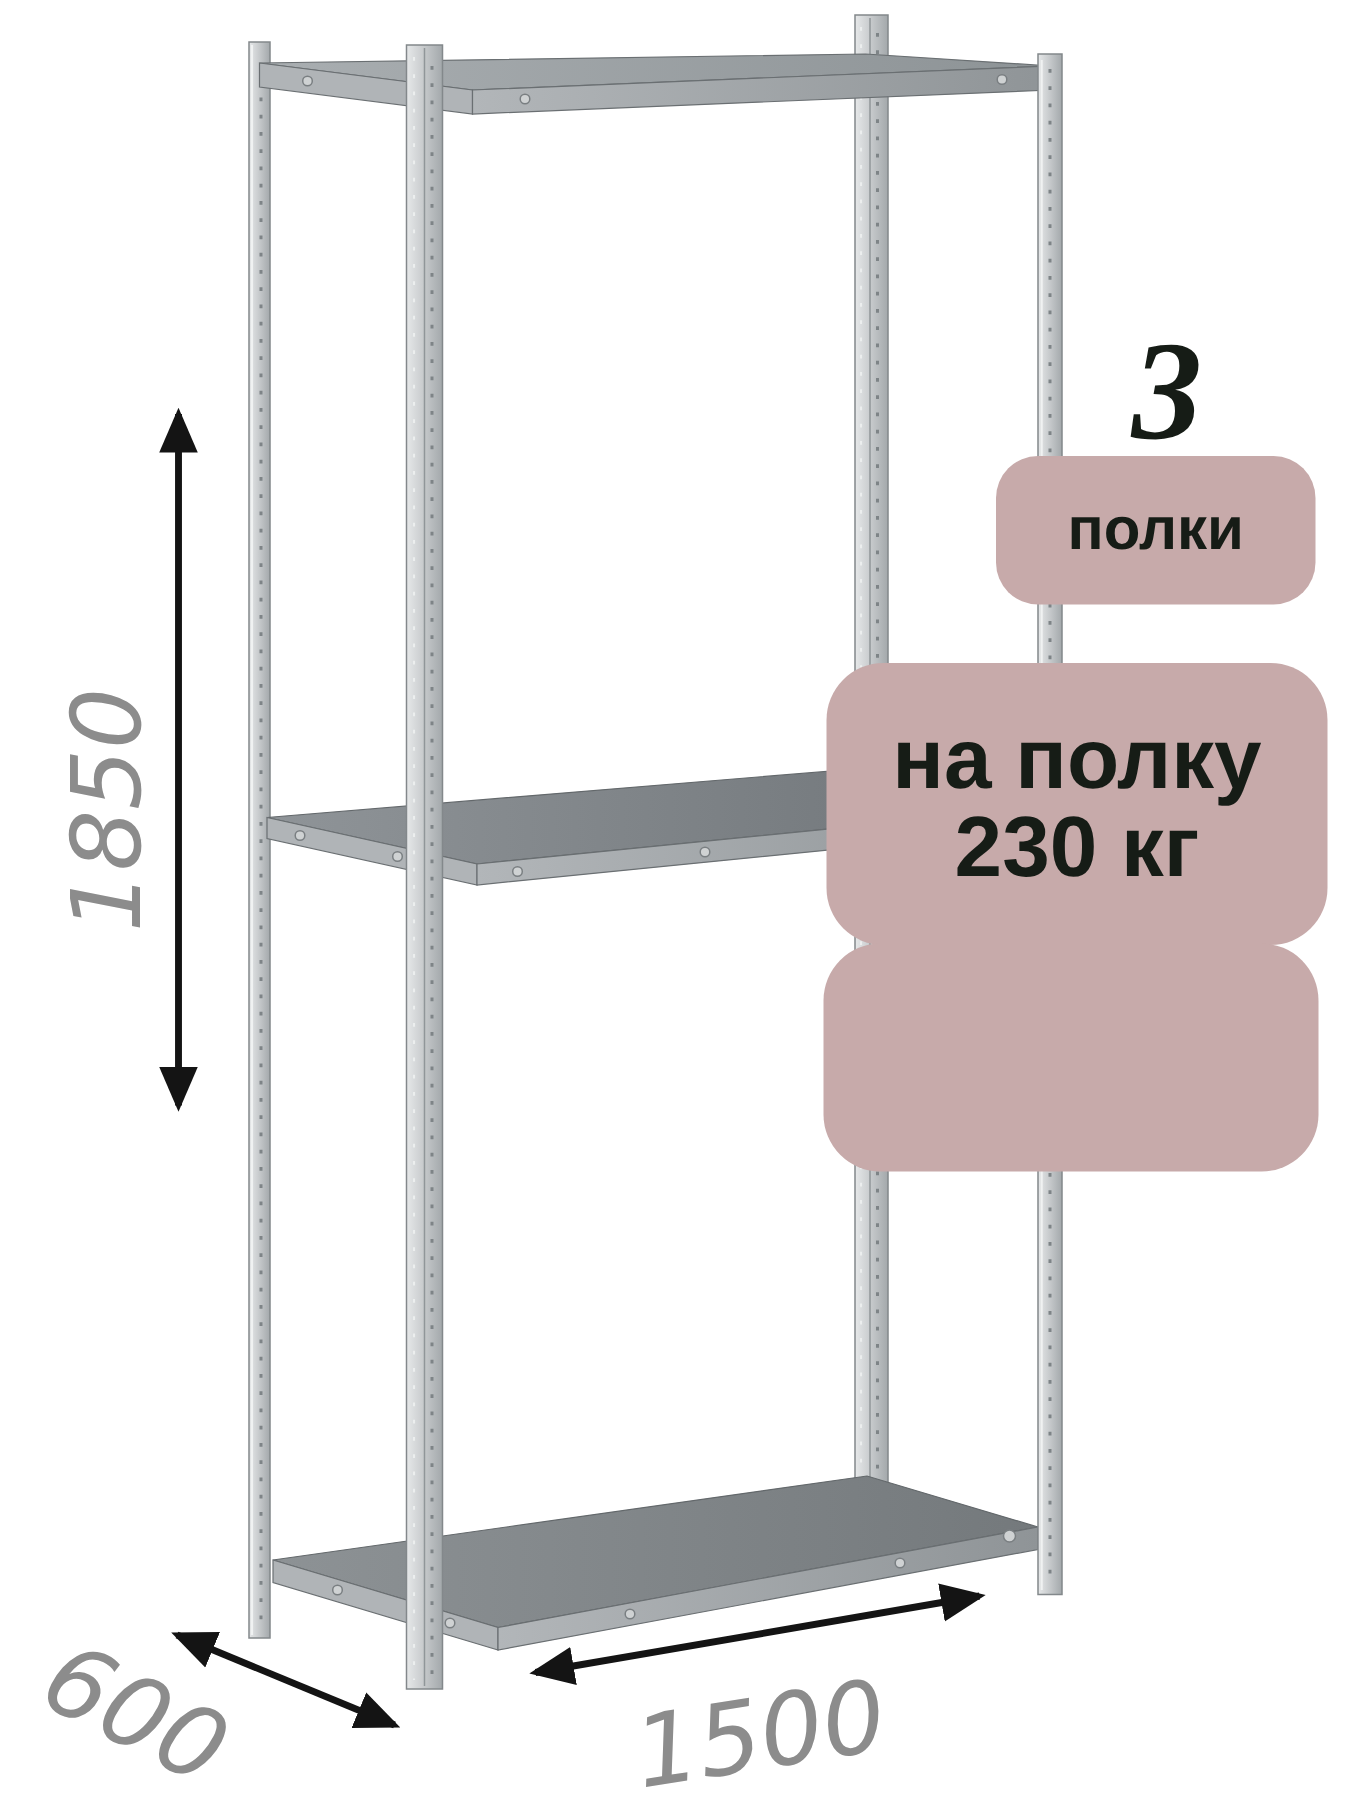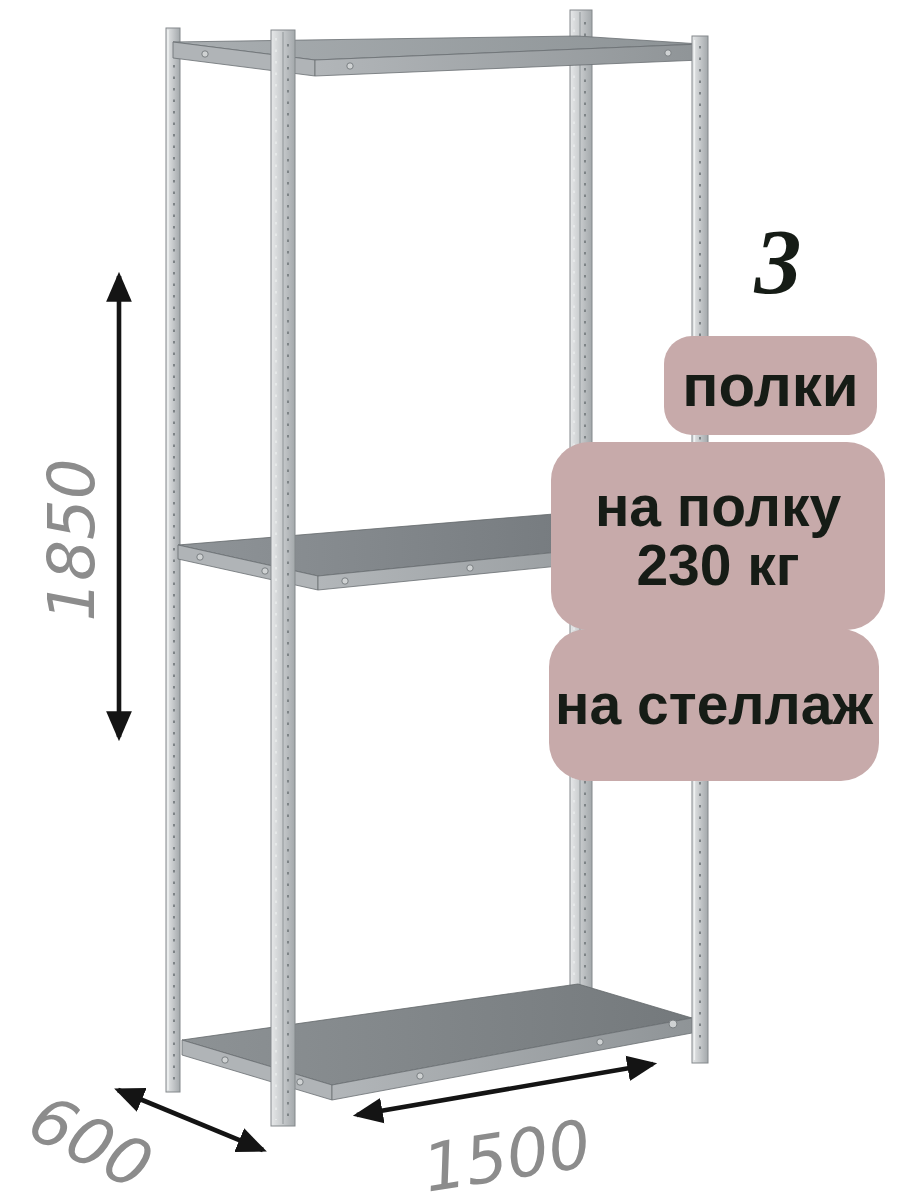--- a/index.html
+++ b/index.html
@@ -17,21 +17,21 @@
   #dim-height { left:-20px; top:500px; width:184px; height:80px; line-height:80px; font-size:64px; transform:rotate(-90deg); }
   #dim-depth  { left:8px;   top:1106px; width:164px; height:74px; line-height:74px; font-size:66px; transform:rotate(27deg); }
   #dim-width  { left:387px; top:1119px; width:240px; height:76px; line-height:76px; font-size:66px; transform:rotate(-9deg); }
 
   
   .badge {
     position:absolute; background:#c7aaaa; color:#161c16; font-weight:bold;
     display:flex; flex-direction:column; align-items:center; justify-content:center;
     text-align:center;
   }
-  #badge-count { left:664px; top:304px; width:213px; height:99px; border-radius:28px; font-size:60px;margin-top:32px; }
+  #badge-count { left:664px; top:304px; width:213px; height:99px; border-radius:28px; font-size:40px; }
   #badge-shelf { left:551px; top:442px; width:334px; height:188px; border-radius:38px; font-size:57px; line-height:1.04; }
   #badge-rack  { left:549px; top:629px; width:330px; height:152px; border-radius:38px; font-size:57px; line-height:1.04; }
   #num3 {
     position:absolute; left:733px; top:210px; width:90px; height:102px;
     font-family:"Liberation Serif", serif; font-weight:bold; font-style:italic;
     font-size:94px; line-height:102px; text-align:center; color:#161c16;
   }
 </style>
 </head>
 <body>
@@ -133,16 +133,15 @@
   <div class="badge" id="badge-count">
     <div>полки</div>
   </div>
 
   <div class="badge" id="badge-shelf">
     <div>на полку</div>
     <div>230 кг</div>
   </div>
 
   <div class="badge" id="badge-rack">
-    <div>на стеллаж</div>
   </div>
 
 </div>
 
 </body></html>

